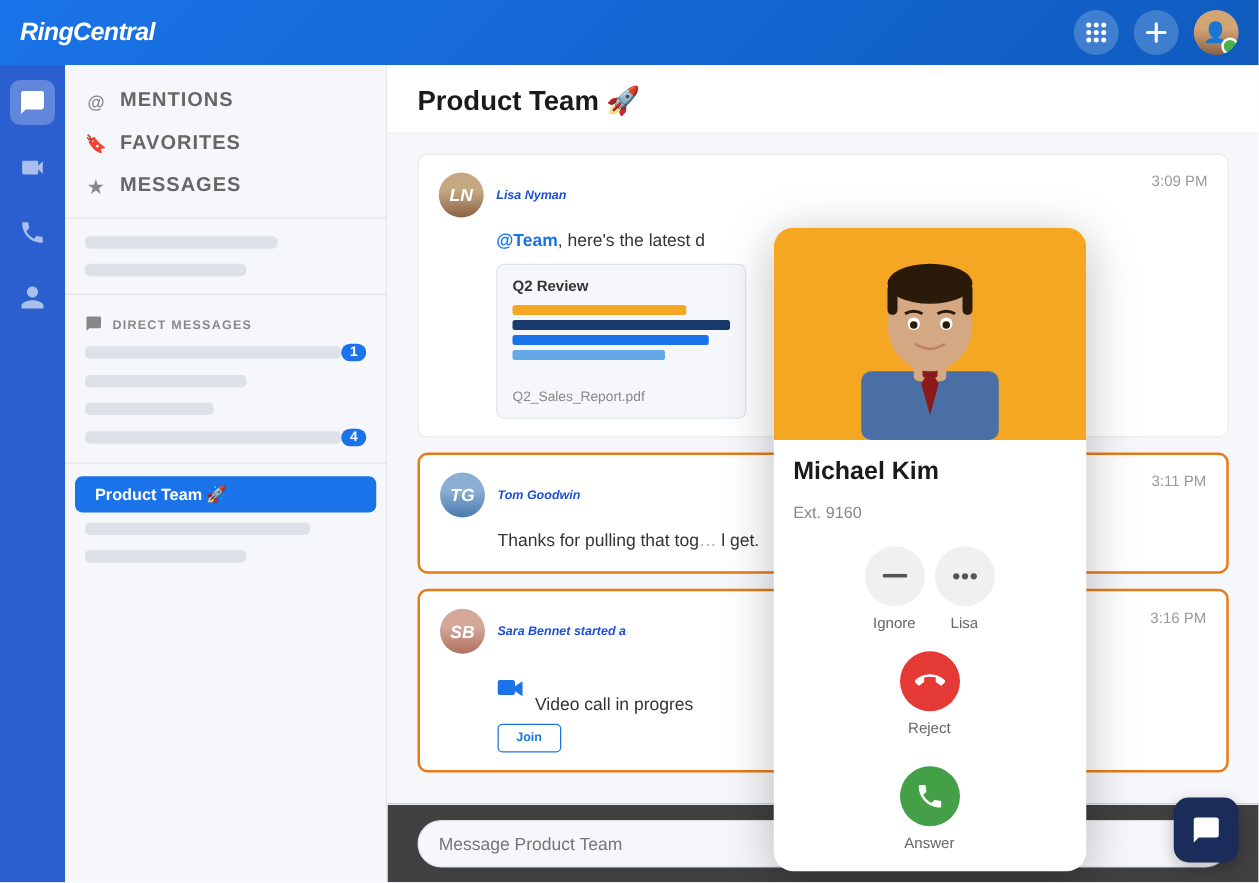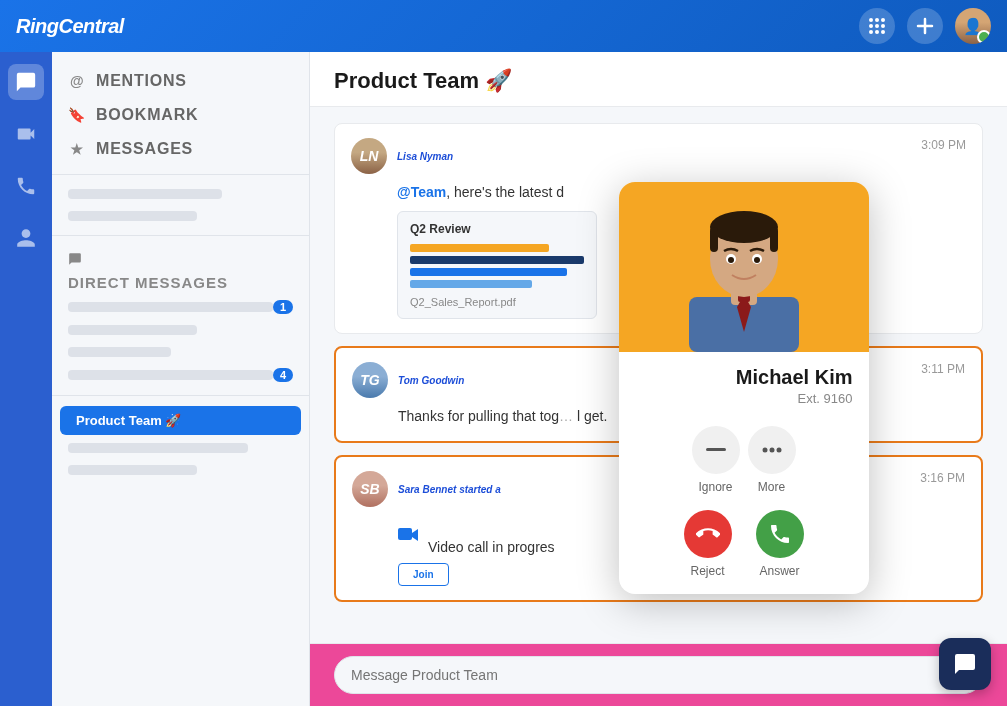--- a/index.html
+++ b/index.html
@@ -123,29 +123,28 @@
       font-size: 16px;
       font-weight: 700;
       letter-spacing: 0.8px;
       color: #666;
     }
 
     .nav-divider { height: 1px; background: #e0e4ea; margin: 8px 0; }
 
     .nav-group-header {
       display: flex;
-      align-items: flex-start;
+      align-items: flex-end;
       gap: 8px;
       padding: 8px 16px 4px;
-      font-size: 15px;
+      font-size: 10px;
       font-weight: 700;
       letter-spacing: 1px;
       color: #888;
       text-transform: uppercase;
-      flex-direction: column;
     }
 
     .nav-placeholder {
       height: 10px;
       background: #dde1e8;
       border-radius: 4px;
       margin: 6px 16px;
     }
     .nav-placeholder.w60 { width: 60%; }
     .nav-placeholder.w50 { width: 50%; }
@@ -307,21 +306,21 @@
       height: 8px;
       border-radius: 2px;
     }
     .bar-orange { background: #f5a623; width: 80%; }
     .bar-navy { background: #1a3a6b; width: 100%; }
     .bar-blue { background: #1a73e8; width: 90%; }
     .bar-light-blue { background: #64a8e8; width: 70%; }
     .file-name {
       font-size: 11px;
       color: #888;
-      margin-top: 8px;
+      margin-top: 24px;
     }
 
     
     .video-call-row {
       display: flex;
       align-items: center;
       gap: 8px;
       padding-left: 46px;
       margin-top: 4px;
     }
@@ -334,21 +333,21 @@
       font-size: 10px;
       font-weight: 600;
       cursor: pointer;
       margin-top: 8px;
       margin-left: 46px;
     }
 
     
     .message-input-area {
       padding: 12px 24px;
-      background: #ec4899;
+      background: #404040;
       border-top: 1px solid #e8eaed;
       display: flex;
       align-items: center;
     }
     .message-input {
       flex: 1;
       border: 1px solid #e0e4ea;
       border-radius: 20px;
       padding: 10px 16px;
       font-size: 14px;
@@ -388,31 +387,31 @@
       width: 100%;
       height: 170px;
       background: #f5a623;
       display: flex;
       align-items: flex-end;
       justify-content: center;
       overflow: hidden;
     }
     .call-info {
       padding: 14px 16px 8px;
-      text-align: right;
+      text-align: left;
     }
     .call-name {
       font-size: 20px;
       font-weight: 700;
       color: #1a1a1a;
     }
     .call-ext {
       font-size: 13px;
       color: #888;
-      margin-top: 2px;
+      margin-top: 13px;
     }
     .call-actions-row {
       display: flex;
       justify-content: center;
       gap: 8px;
       padding: 12px 16px 8px;
     }
     .call-action-btn {
       display: flex;
       flex-direction: column;
@@ -430,20 +429,21 @@
     }
     .call-action-label {
       font-size: 12px;
       color: #666;
     }
     .call-action-row2 {
       display: flex;
       justify-content: center;
       gap: 24px;
       padding: 8px 16px 16px;
+      flex-direction: column;
     }
     .call-reject-circle {
       background: #e53935;
     }
     .call-answer-circle {
       background: #43a047;
     }
     .call-reject-circle, .call-answer-circle {
       color: white;
       font-size: 20px;
@@ -504,21 +504,21 @@
     </div>
   </div>
 
   <div class="nav-sidebar">
     <div class="nav-section-item">
       <div class="nav-section-icon">@</div>
       <span class="nav-section-label">MENTIONS</span>
     </div>
     <div class="nav-section-item">
       <div class="nav-section-icon">🔖</div>
-      <span class="nav-section-label">BOOKMARK</span>
+      <span class="nav-section-label">FAVORITES</span>
     </div>
     <div class="nav-section-item">
       <div class="nav-section-icon">★</div>
       <span class="nav-section-label">MESSAGES</span>
     </div>
 
     <div class="nav-divider"></div>
 
     <div class="nav-placeholder w60"></div>
     <div class="nav-placeholder w50"></div>
@@ -673,21 +673,21 @@
           <span class="call-action-label">Ignore</span>
         </div>
         <div class="call-action-btn">
           <div class="call-action-circle">
             <svg width="20" height="6" viewBox="0 0 20 6">
               <circle cx="3" cy="3" r="2.5" fill="#555"></circle>
               <circle cx="10" cy="3" r="2.5" fill="#555"></circle>
               <circle cx="17" cy="3" r="2.5" fill="#555"></circle>
             </svg>
           </div>
-          <span class="call-action-label">More</span>
+          <span class="call-action-label">Lisa</span>
         </div>
       </div>
 
       <div class="call-action-row2">
         <div class="call-action-btn">
           <div class="call-action-circle call-reject-circle">
             <svg width="24" height="24" viewBox="0 0 24 24" fill="white">
               <path d="M6.6 10.8c1.4 2.8 3.8 5.1 6.6 6.6l2.2-2.2c.3-.3.7-.4 1-.2 1.1.4 2.3.6 3.6.6.6 0 1 .4 1 1V20c0 .6-.4 1-1 1-9.4 0-17-7.6-17-17 0-.6.4-1 1-1h3.5c.6 0 1 .4 1 1 0 1.3.2 2.5.6 3.6.1.3 0 .7-.2 1L6.6 10.8z" transform="rotate(135 12 12)"></path>
             </svg>
           </div>

